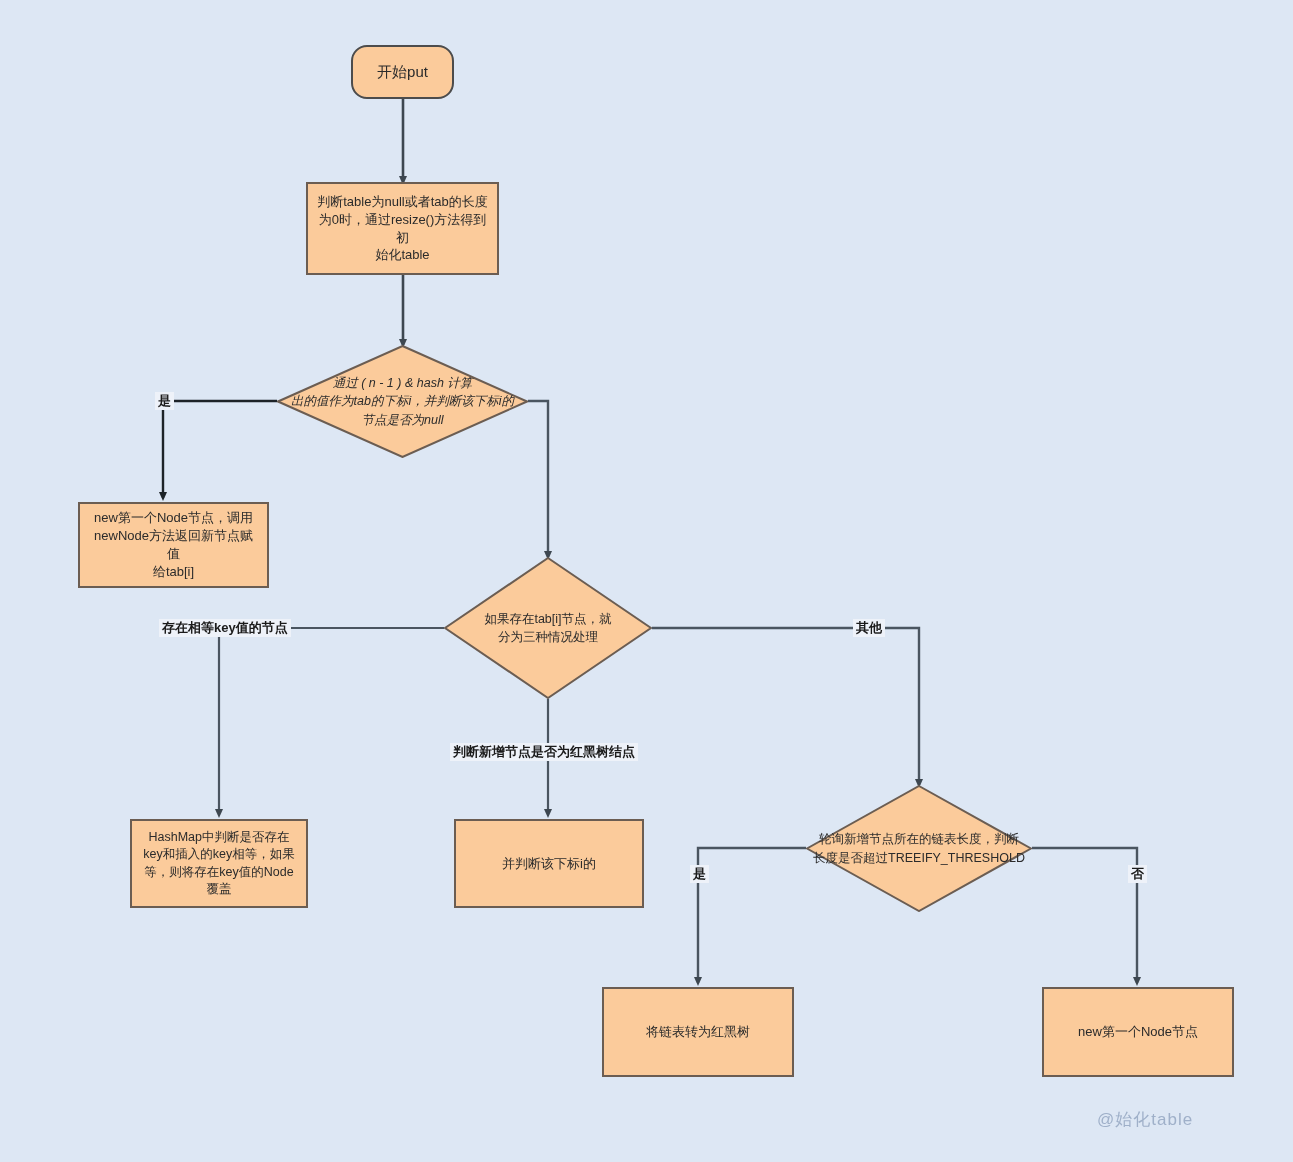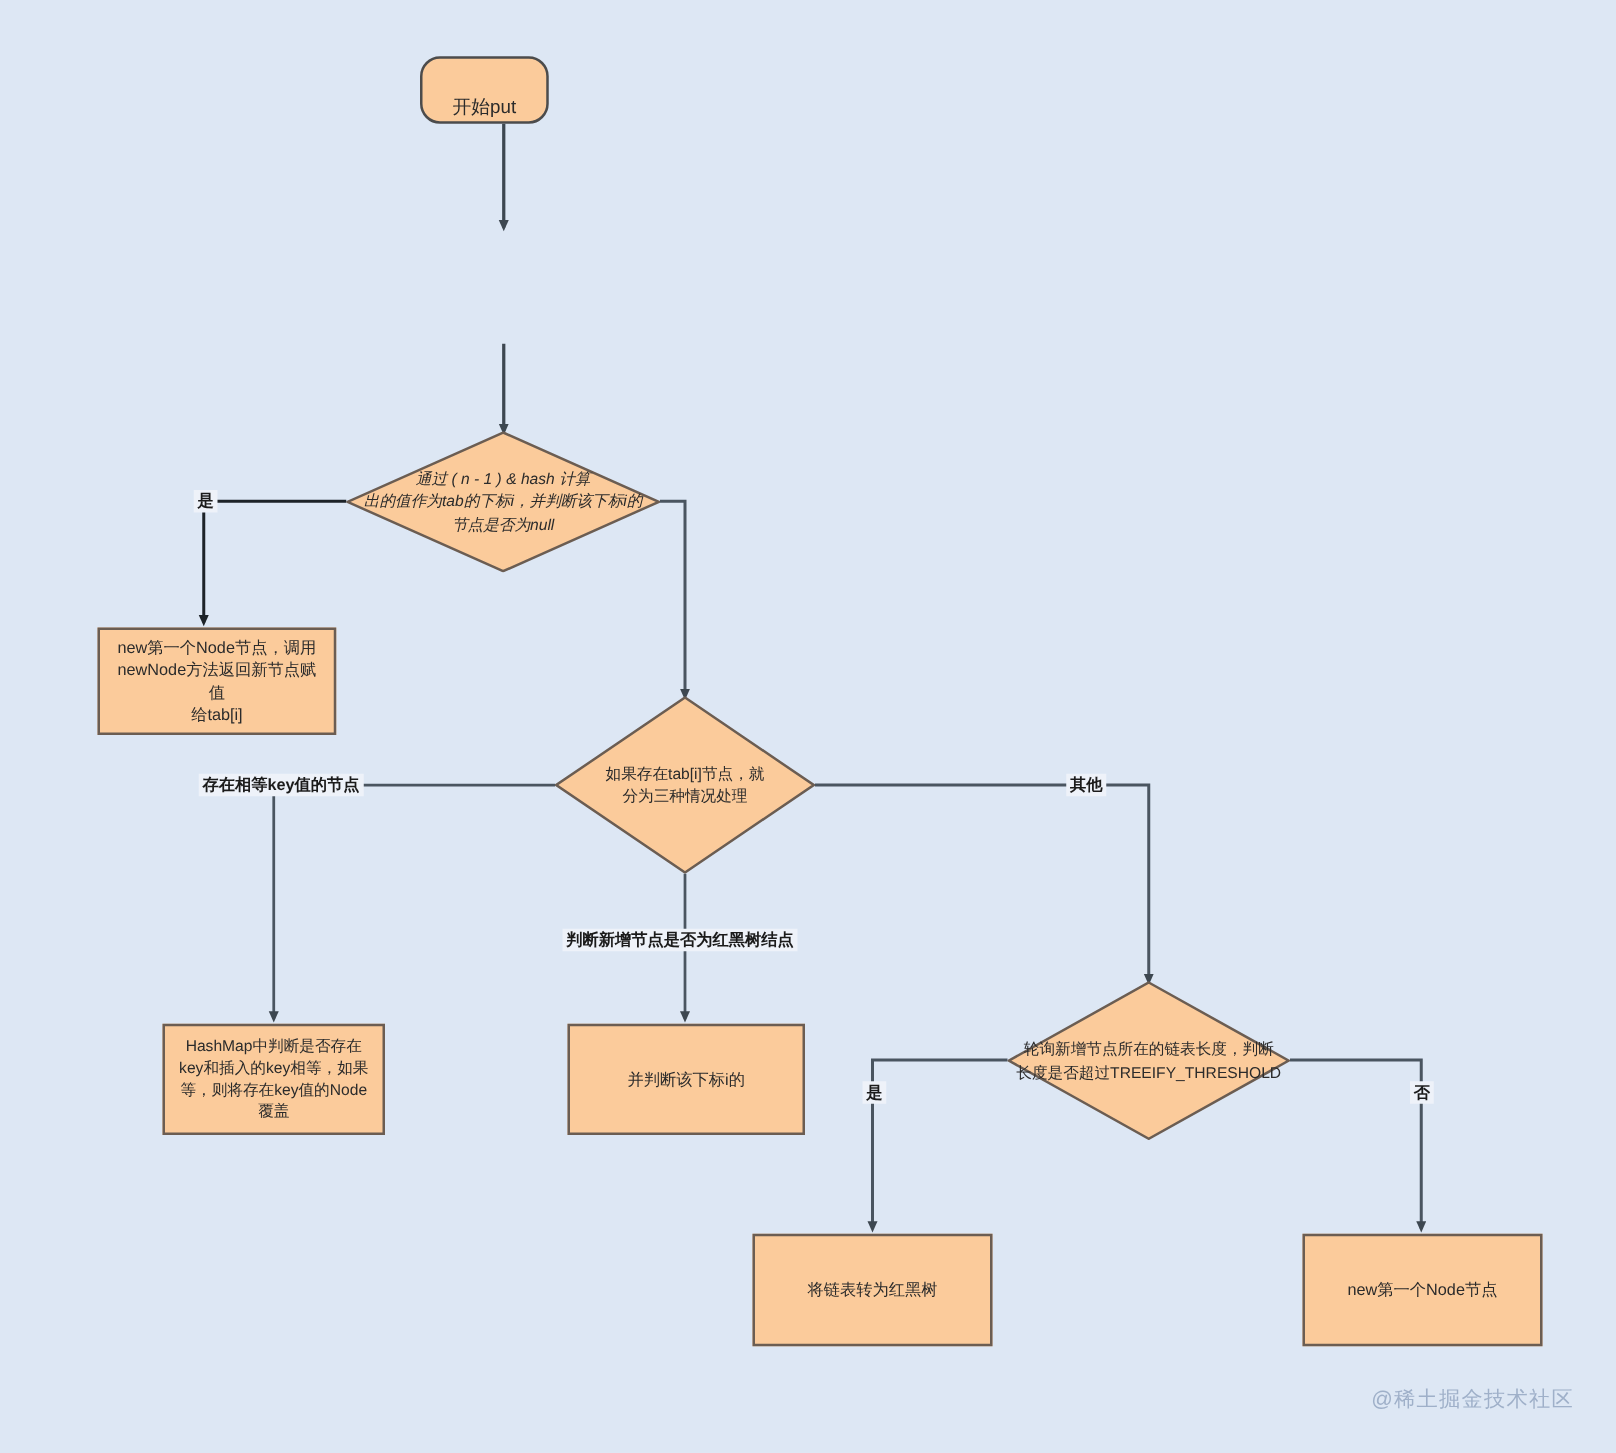--- a/index.html
+++ b/index.html
@@ -116,24 +116,29 @@
 
     <path d="M548,699 L548,815" stroke="#4a5560" stroke-width="2.2" fill="none" marker-end="url(#arrow)"></path>
 
     <path d="M652,628 L919,628 L919,785" stroke="#4a5560" stroke-width="2.4" fill="none" marker-end="url(#arrow)"></path>
 
     <path d="M806,848 L698,848 L698,983" stroke="#4a5560" stroke-width="2.4" fill="none" marker-end="url(#arrow)"></path>
 
     <path d="M1032,848 L1137,848 L1137,983" stroke="#4a5560" stroke-width="2.4" fill="none" marker-end="url(#arrow)"></path>
   </svg>
 
-  <div class="node terminator" style="left:336px; top:45px; width:103px; height:54px; font-size:15px;align-items:flex-end;">
+  <div class="node terminator" style="left:351px; top:45px; width:103px; height:54px; font-size:15px;">
     <span class="label">开始put</span>
   </div>
 
+  <div class="node rect" style="left:306px; top:182px; width:193px; height:93px; font-size:13px;">
+    <span class="label">判断table为null或者tab的长度
+为0时，通过resize()方法得到初
+始化table</span>
+  </div>
 
   <div class="diamond-wrap" style="left:277px; top:345px; width:251px; height:113px;">
     <svg class="diamond-shape" viewBox="0 0 251 113" preserveAspectRatio="none">
       <polygon points="125.5,1 250,56.5 125.5,112 1,56.5" fill="#fbcb9b" stroke="#6b5d52" stroke-width="2"></polygon>
     </svg>
     <div class="diamond-text" style="font-size:12.5px;font-style:italic;">
       <span class="label">通过 ( n - 1 ) &amp; hash 计算
 出的值作为tab的下标i，并判断该下标i的
 节点是否为null</span>
     </div>
@@ -189,15 +194,15 @@
   <div class="edge-label" style="left:159px; top:619px; font-size:13px;">存在相等key值的节点</div>
 
   <div class="edge-label" style="left:450px; top:743px; font-size:13px;">判断新增节点是否为红黑树结点</div>
 
   <div class="edge-label" style="left:853px; top:619px; font-size:13px;">其他</div>
 
   <div class="edge-label" style="left:690px; top:865px; font-size:13px;">是</div>
 
   <div class="edge-label" style="left:1128px; top:865px; font-size:13px;">否</div>
 
-  <div class="watermark" style="left:1097px; top:1108px;">@稀土掘金技术社区</div>
+  <div class="watermark" style="left:1097px; top:1108px;">@始化table</div>
 
 </div>
 
 </body></html>

